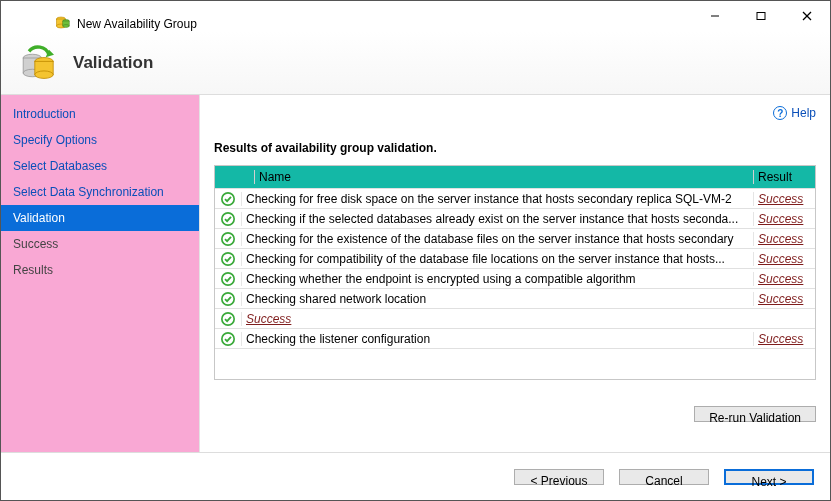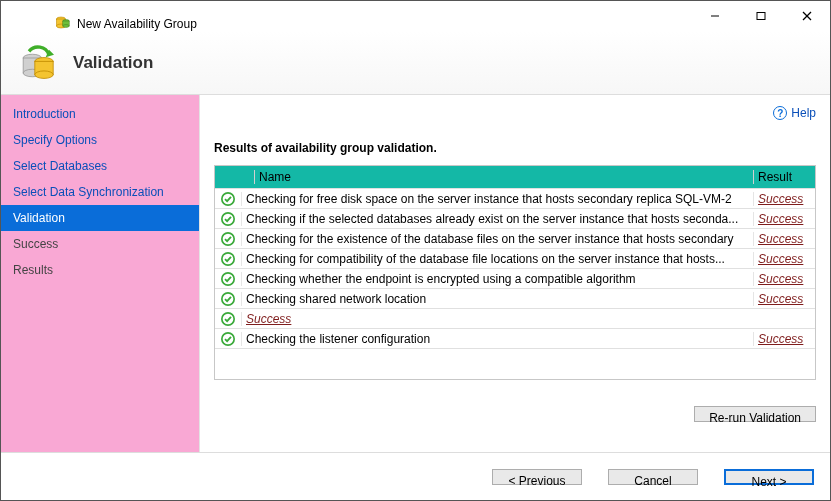--- a/index.html
+++ b/index.html
@@ -31,21 +31,21 @@
   .col-icon { width: 26px; display: flex; align-items: center; justify-content: center; }
   .col-name { flex: 1; padding: 0 4px; white-space: nowrap; overflow: hidden; text-overflow: ellipsis; border-left: 1px solid #e5e5e5; }
   .col-result { width: 62px; padding: 0 4px; border-left: 1px solid #e5e5e5; }
   .grid-head .col-name, .grid-head .col-result { border-left: 1px solid #d0d0d0; }
   .result-link { color: #7f1d1d; text-decoration: underline; cursor: pointer; font-style: italic; }
   .ok-icon { width:16px; height:16px; }
   .grid-pad { height: 30px; }
   .rerun-row { display:flex; justify-content:flex-end; margin-top: 26px; }
   .btn { min-width: 90px; padding: 4px 14px; height: 16px; font-size: 12px; background: #e9e9e9; border: 1px solid #adadad; cursor: pointer; font-family: inherit; }
   .btn.primary { border: 2px solid #0a6dd9; background:#e9e9e9; }
-  .footer { height: 48px; border-top: 1px solid #ddd; display: flex; align-items: center; justify-content: flex-end; gap: 26px; padding: 0 16px; }
+  .footer { height: 48px; border-top: 1px solid #ddd; display: flex; align-items: center; justify-content: flex-end; gap: 15px; padding: 0 16px; }
 </style>
 </head>
 <body>
 
 <div class="window">
 
   <div class="titlebar">
     <span class="app-icon">
       <svg viewBox="0 0 16 16" width="16" height="16">
         <ellipse cx="6" cy="4" rx="4.5" ry="2" fill="#f4c430" stroke="#c08a00" stroke-width="0.6"></ellipse>

